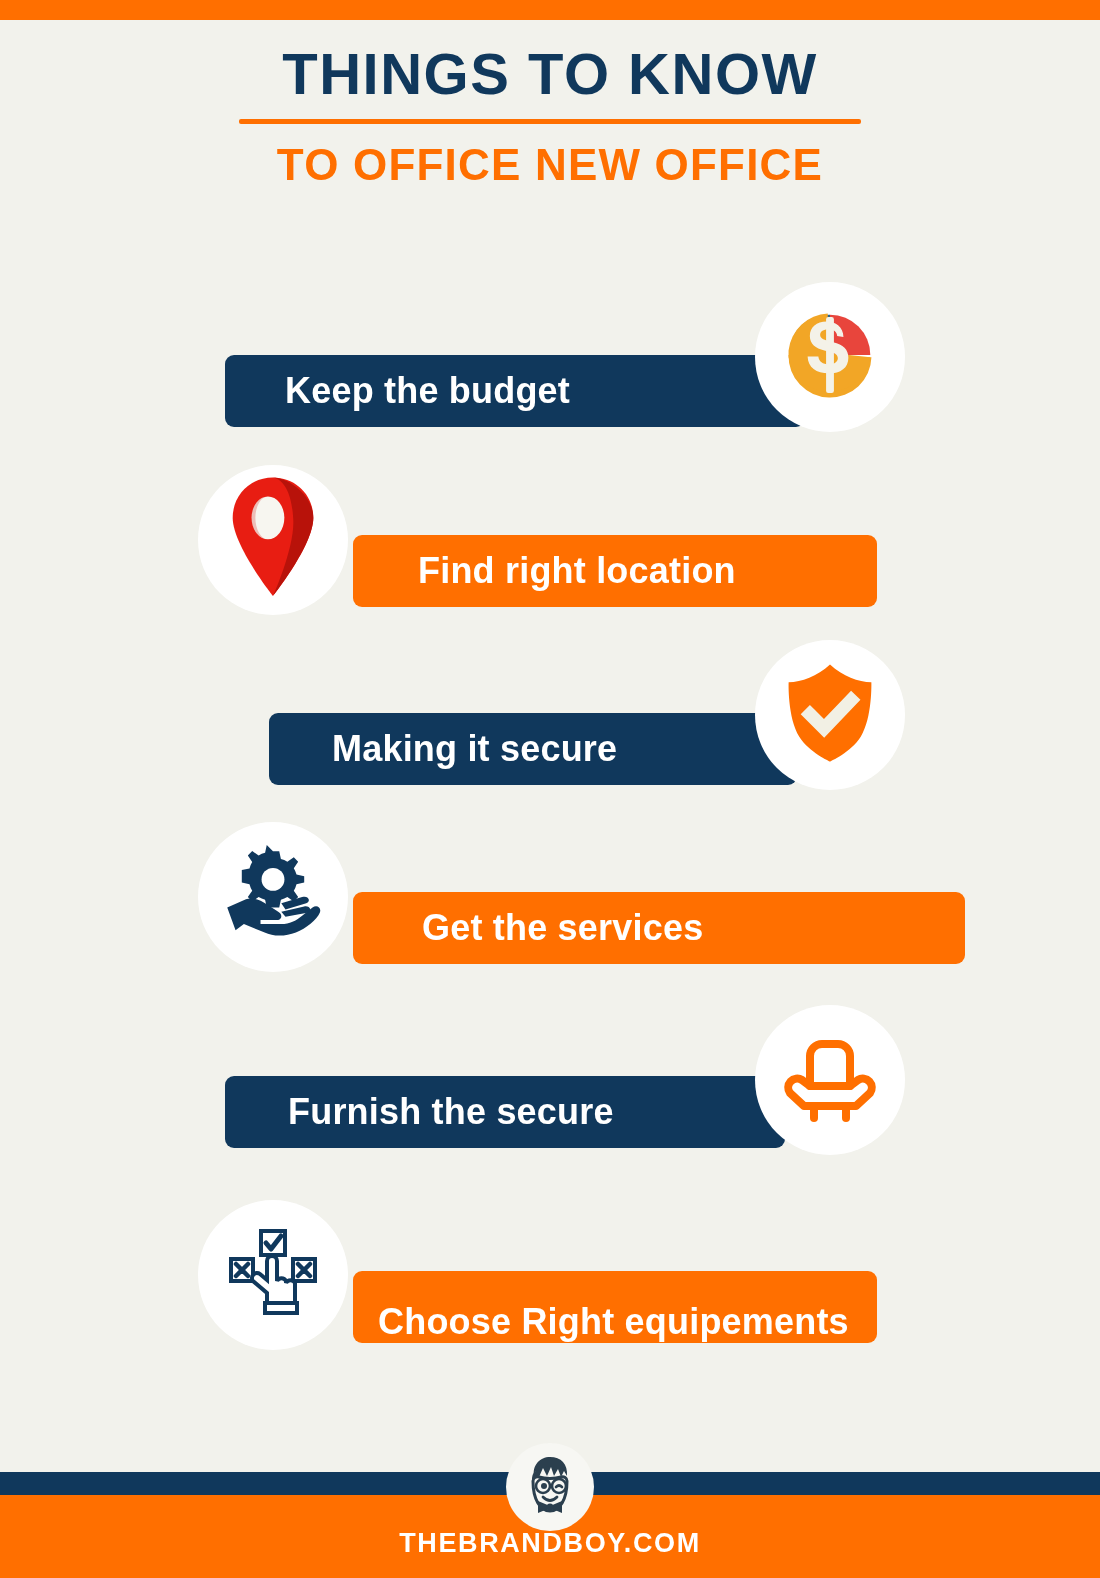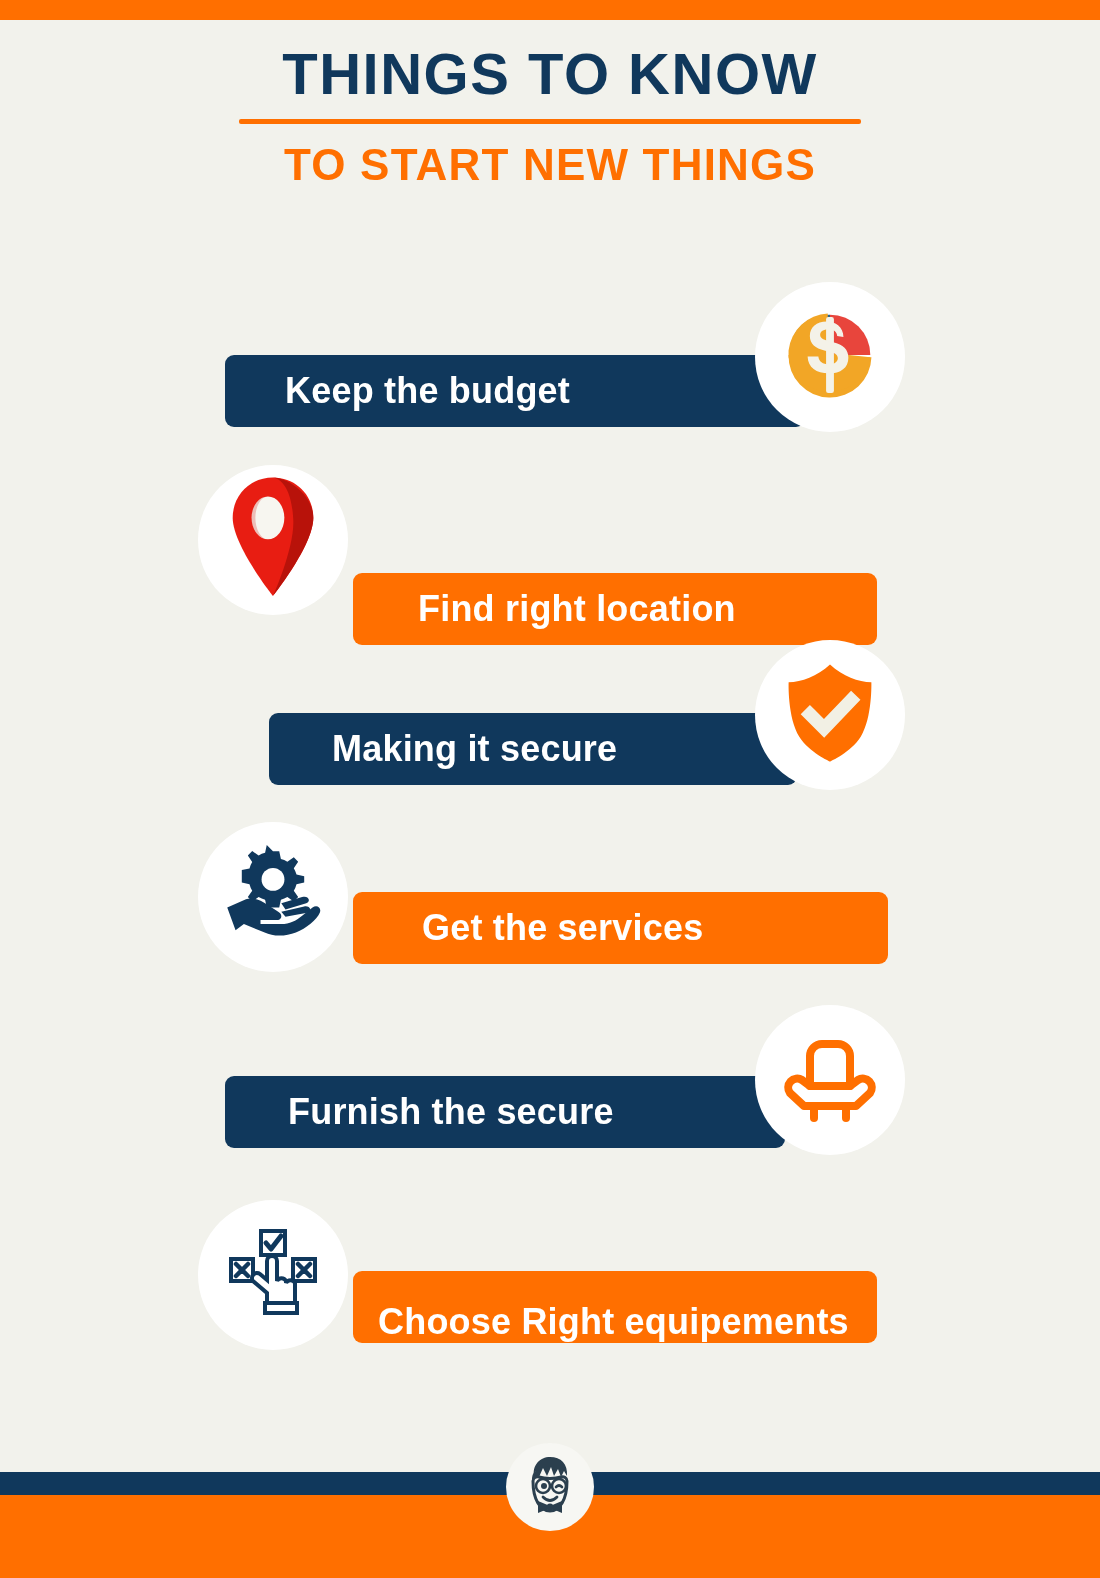--- a/index.html
+++ b/index.html
@@ -135,21 +135,21 @@
 </head>
 <body>
 
 <div class="poster">
 
   <div class="top-bar"></div>
 
   <div class="heading">
     <div class="title-main">THINGS TO KNOW</div>
     <div class="title-rule"></div>
-    <div class="title-sub">TO START NEW THINGS</div>
+    <div class="title-sub">TO OFFICE NEW OFFICE</div>
   </div>
 
   <div class="row" style="top:282px;">
     <div class="bar navy bar-left" style="top:73px; width:580px; padding-left:60px;text-align:center;">
       <span>Keep the budget</span>
     </div>
     <div class="circle right" style="top:0px;">
       <span>
         <svg width="112" height="112" viewBox="0 0 100 100">
           <path d="M50 50 L50 14 A36 36 0 0 1 86 50 Z" fill="#e8453c"></path>
@@ -164,21 +164,21 @@
                      l6 1.6 c4 1 6 2.6 6 5.4 c0 3.4 -3.4 5.4 -8 5.4 c-5.4 0 -9 -2.6 -9.4 -7
                      l-9.6 0 c0.4 10 7.6 15 19 15 c10.6 0 17.4 -5 17.4 -14 c0 -7.4 -4.6 -11.6 -13.6 -13.8
                      l-5.4 -1.4 c-4.2 -1 -6.2 -2.6 -6.2 -5.2 c0 -3 3 -5 7.4 -5 c4.6 0 7.6 2.4 7.8 6 Z"></path>
           </g>
         </svg>
       </span>
     </div>
   </div>
 
   <div class="row" style="top:465px;">
-    <div class="bar orange bar-right" style="top:70px; width:524px; padding-left:65px;margin-top:38px;">
+    <div class="bar orange bar-right" style="top:70px; width:524px; padding-left:65px;">
       <span>Find right location</span>
     </div>
     <div class="circle left" style="top:0px;">
       <span>
         <svg width="106" height="126" viewBox="0 0 80 100">
           <path d="M40 2 C22 2 8 16 8 34 C8 56 40 96 40 96 C40 96 72 56 72 34 C72 16 58 2 40 2 Z" fill="#e81d12"></path>
           <path d="M40 2 C52 2 72 16 72 34 C72 56 40 96 40 96 C40 96 58 56 56 34 C55 17 50 4 40 2 Z" fill="#b8120a"></path>
           <ellipse cx="36" cy="34" rx="13" ry="17" fill="#f7f6f0"></ellipse>
           <path d="M36 17 a13 17 0 0 0 0 34 a10 17 0 0 1 0 -34 Z" fill="#cf1710" opacity="0.25"></path>
         </svg>
@@ -195,21 +195,21 @@
         <svg width="96" height="104" viewBox="0 0 80 88">
           <path d="M40 3 C29 13 16 18 5 18 C5 18 4 48 14 64 C22 77 40 85 40 85
                    C40 85 58 77 66 64 C76 48 75 18 75 18 C64 18 51 13 40 3 Z" fill="#ff6f00"></path>
           <path d="M23 45 L35 57 L58 33" fill="none" stroke="#f2f0e4" stroke-width="11" stroke-linecap="square" stroke-linejoin="miter"></path>
         </svg>
       </span>
     </div>
   </div>
 
   <div class="row" style="top:822px;">
-    <div class="bar orange bar-right" style="top:70px; width:535px; padding-left:69px;">
+    <div class="bar orange bar-right" style="top:70px; width:612px; padding-left:69px;">
       <span>Get the services</span>
     </div>
     <div class="circle left" style="top:0px;">
       <span>
         <svg width="104" height="104" viewBox="0 0 100 100">
           <g fill="#10385c">
             <path d="M50 8 l6 0 l1.6 7.4 a22 22 0 0 1 6.2 2.6 l6.2 -4.2 l4.2 4.2 l-4.2 6.2
                      a22 22 0 0 1 2.6 6.2 l7.4 1.6 l0 6 l-7.4 1.6 a22 22 0 0 1 -2.6 6.2
                      l4.2 6.2 l-4.2 4.2 l-6.2 -4.2 a22 22 0 0 1 -6.2 2.6 l-1.6 7.4 l-6 0 l-6 0
                      l-1.6 -7.4 a22 22 0 0 1 -6.2 -2.6 l-6.2 4.2 l-4.2 -4.2 l4.2 -6.2
@@ -284,14 +284,15 @@
       <circle cx="45" cy="35" r="7" fill="none" stroke="#2b3f4e" stroke-width="2.6"></circle>
       <path d="M36 35 L38 35" stroke="#2b3f4e" stroke-width="2.6"></path>
       <path d="M22 34 L22 34" stroke="#2b3f4e" stroke-width="2.6"></path>
       <circle cx="30" cy="35" r="3" fill="#2b3f4e"></circle>
       <path d="M42 36 q3 -3 6 0" fill="none" stroke="#2b3f4e" stroke-width="2.6" stroke-linecap="round"></path>
       <path d="M29 46 q7 7 14 0" fill="none" stroke="#2b3f4e" stroke-width="2.8" stroke-linecap="round"></path>
       <path d="M36 55 L24 50 L24 62 L36 57 L48 62 L48 50 Z" fill="#2b3f4e"></path>
       <circle cx="36" cy="56" r="3.5" fill="#2b3f4e"></circle>
     </svg>
   </div>
+  <div class="footer-text">THEBRANDBOY.COM</div>
 
 </div>
 
 </body></html>

